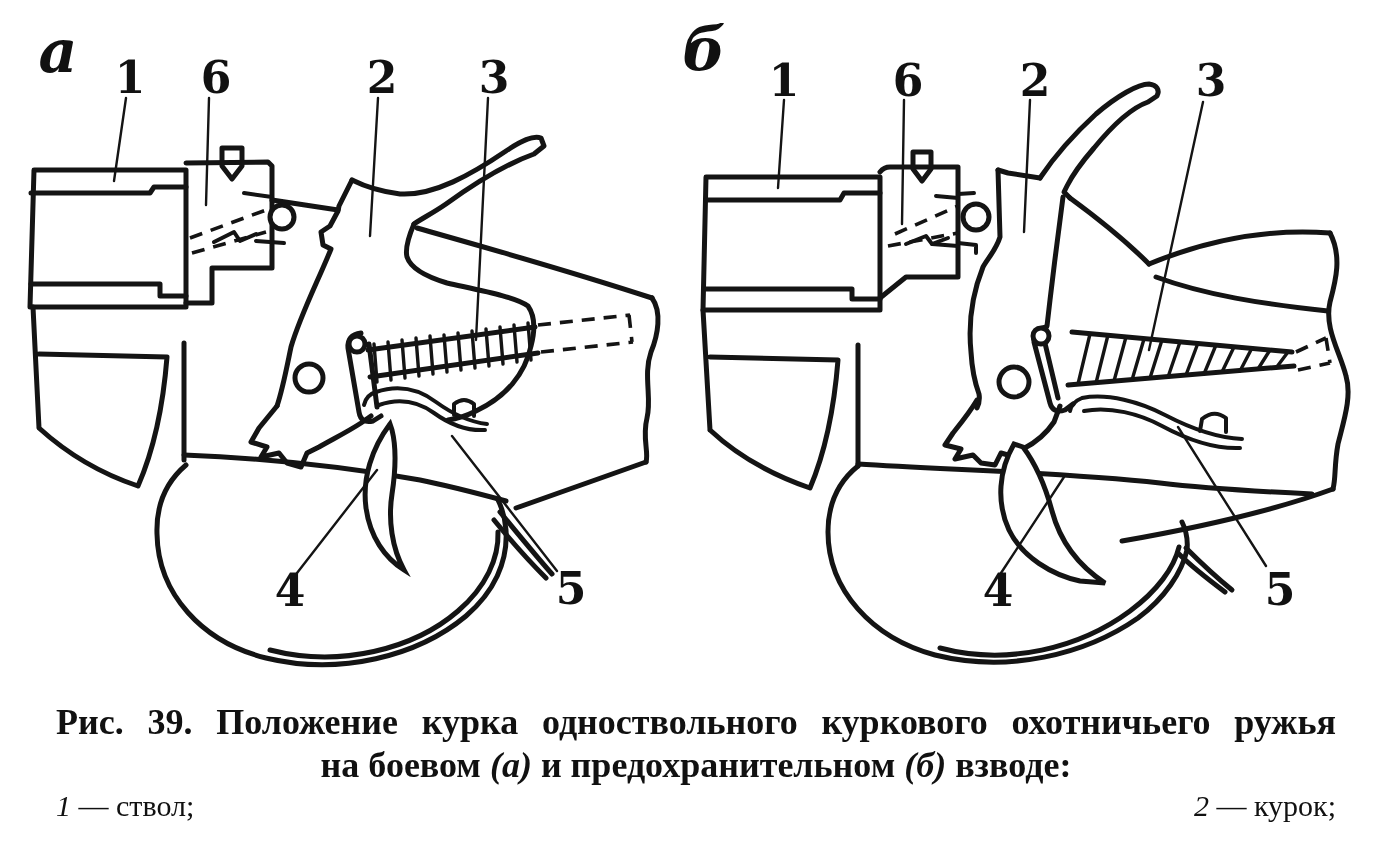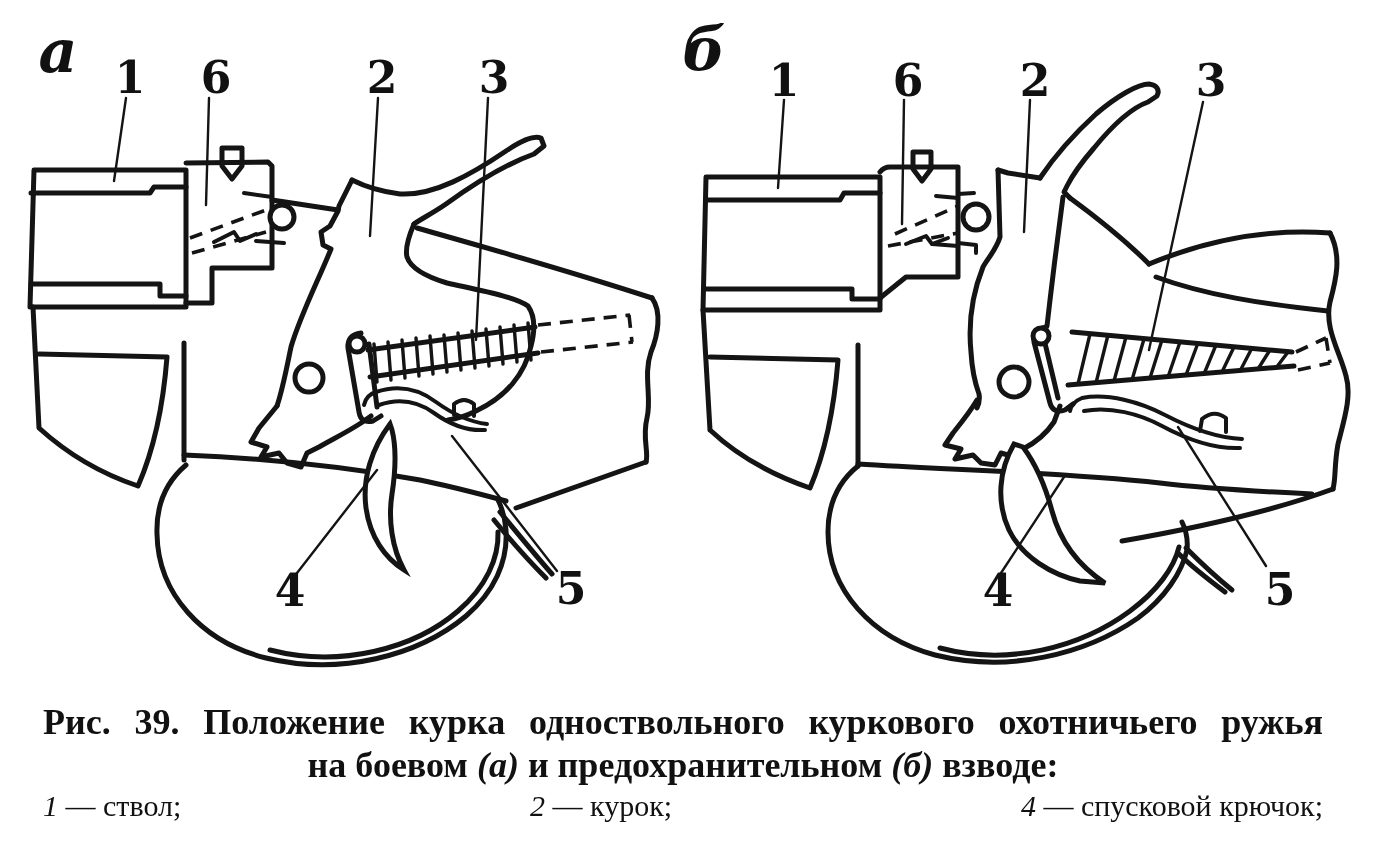--- a/index.html
+++ b/index.html
@@ -8,21 +8,21 @@
   svg{display:block;}
   svg .ln{fill:none;stroke:#141414;stroke-width:5;stroke-linecap:round;stroke-linejoin:round;}
   svg .ln-thin{fill:none;stroke:#141414;stroke-width:2.4;stroke-linecap:round;}
   svg .ln-dash{fill:none;stroke:#141414;stroke-width:3.6;stroke-dasharray:13 9;stroke-linecap:butt;}
   svg .ln-hatch{fill:none;stroke:#141414;stroke-width:3.4;stroke-linecap:round;}
   svg .ln-mid{fill:none;stroke:#141414;stroke-width:4;stroke-linecap:round;stroke-linejoin:round;}
   svg .wh{fill:#ffffff;stroke:#141414;stroke-width:5;}
   svg text{font-family:"DejaVu Serif","Liberation Serif",serif;font-weight:700;fill:#111;}
   svg text.num{font-size:44px;}
   svg text.panel{font-size:60px;font-style:italic;}
-  .caption{position:absolute;left:43px;top:700px;width:1280px;}
+  .caption{position:absolute;left:56px;top:700px;width:1280px;}
   .cap-l1{font-size:36px;font-weight:700;text-align:justify;text-align-last:justify;text-justify:inter-word;
           line-height:44px;white-space:nowrap0;}
   .cap-l2{font-size:36px;font-weight:700;text-align:center;line-height:42px;}
   .legend-r1{display:flex;justify-content:space-between;font-size:30px;font-weight:400;line-height:36px;margin-top:2px;}
   .legend-r2{display:flex;justify-content:center;gap:44px;font-size:30px;font-weight:700;line-height:32px;}
   .it{font-style:italic;}
   .legend-item{white-space:nowrap;}
 </style>
 </head>
 <body>
@@ -144,17 +144,16 @@
       <text class="num" x="1280" y="605" text-anchor="middle">5</text>
     </g>
   </svg>
 
   <div class="caption">
     <div class="cap-l1">Рис. 39. Положение курка одноствольного куркового охотничьего ружья</div>
     <div class="cap-l2"><span>на боевом </span><span class="it">(а)</span><span> и предохранительном </span><span class="it">(б)</span><span> взводе:</span></div>
     <div class="legend-r1">
       <span class="legend-item"><span class="it">1</span><span> — ствол;</span></span>
       <span class="legend-item"><span class="it">2</span><span> — курок;</span></span>
-      <span class="legend-item"><span class="it">4</span><span> — спусковой крючок;</span></span>
     </div>
   </div>
 
 </div>
 
 </body></html>

